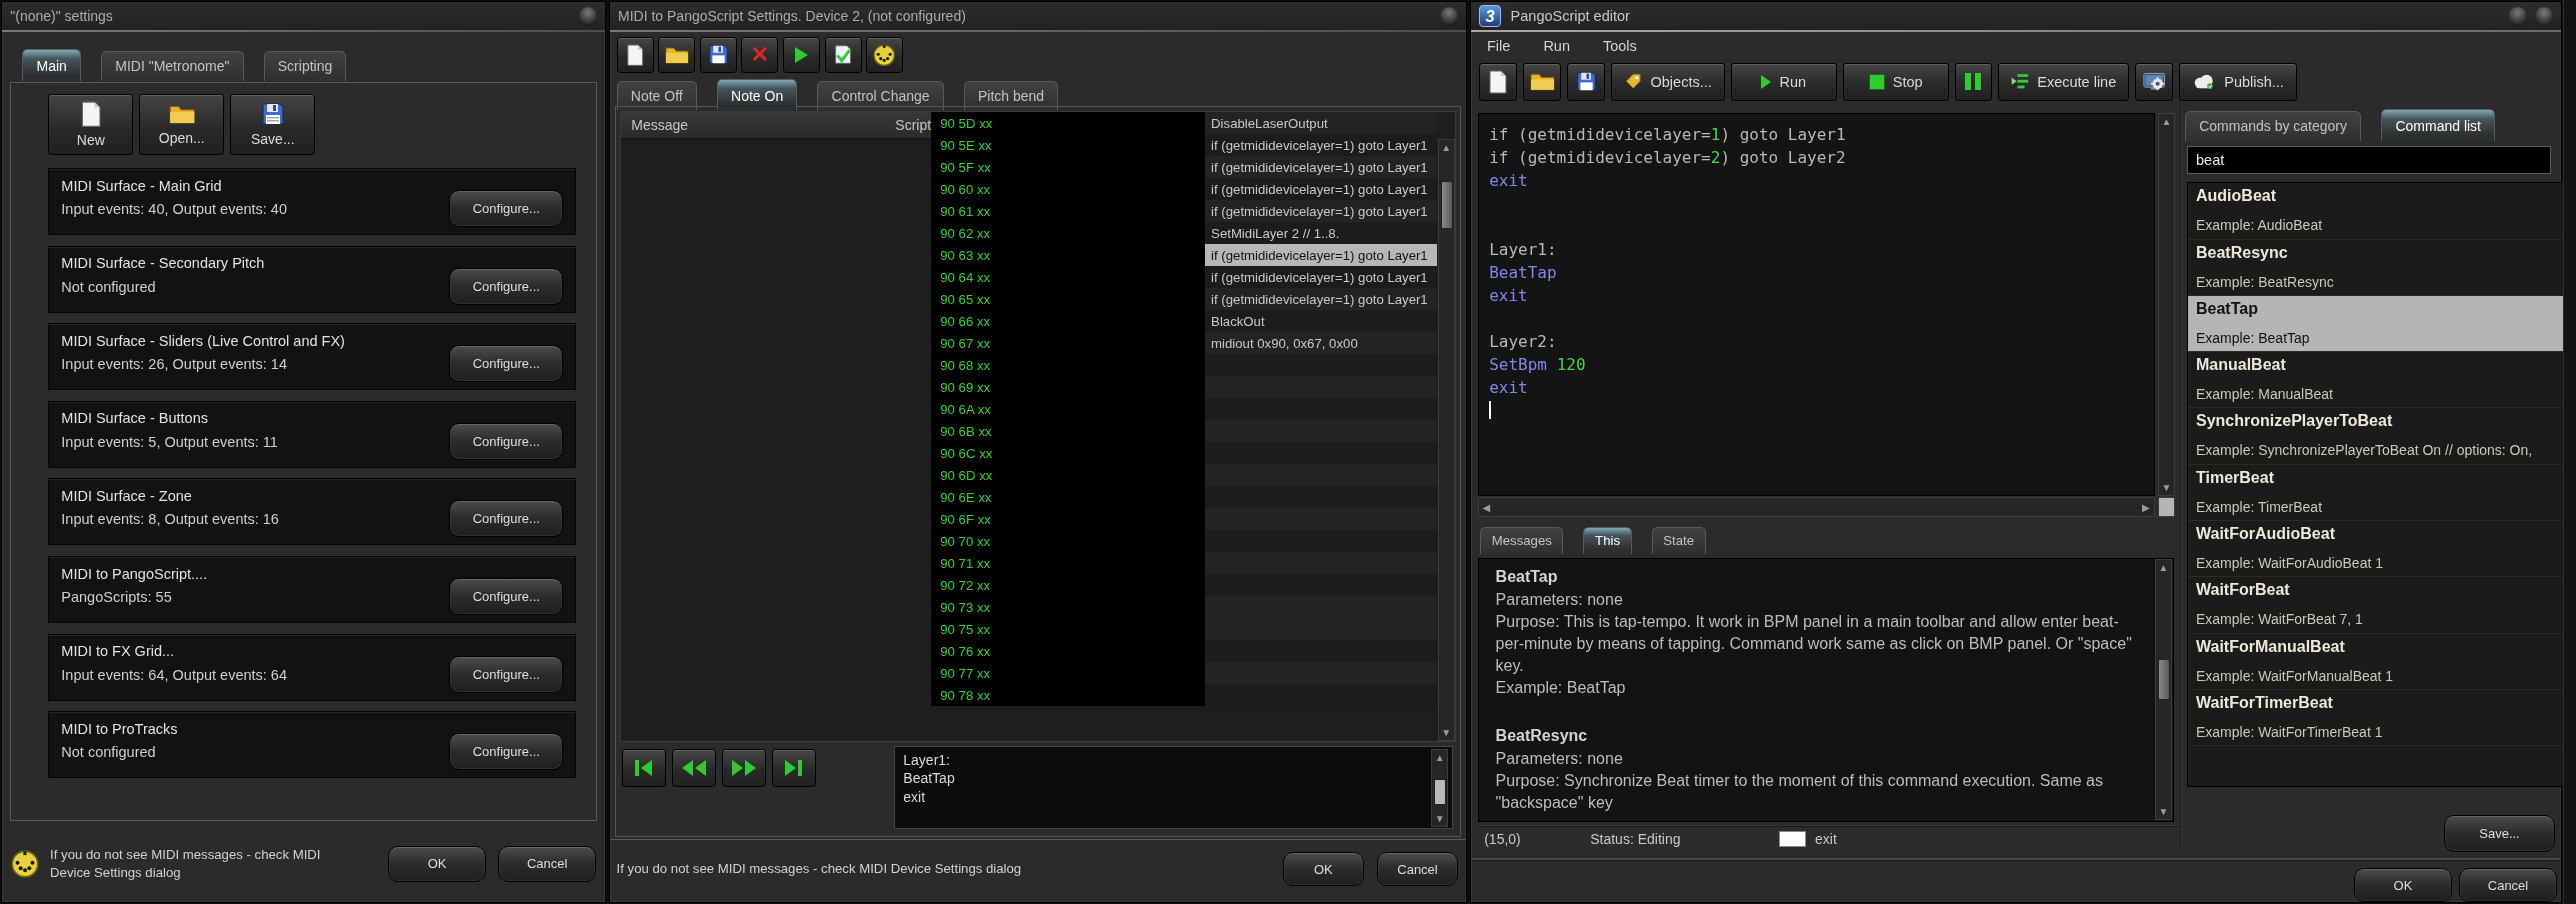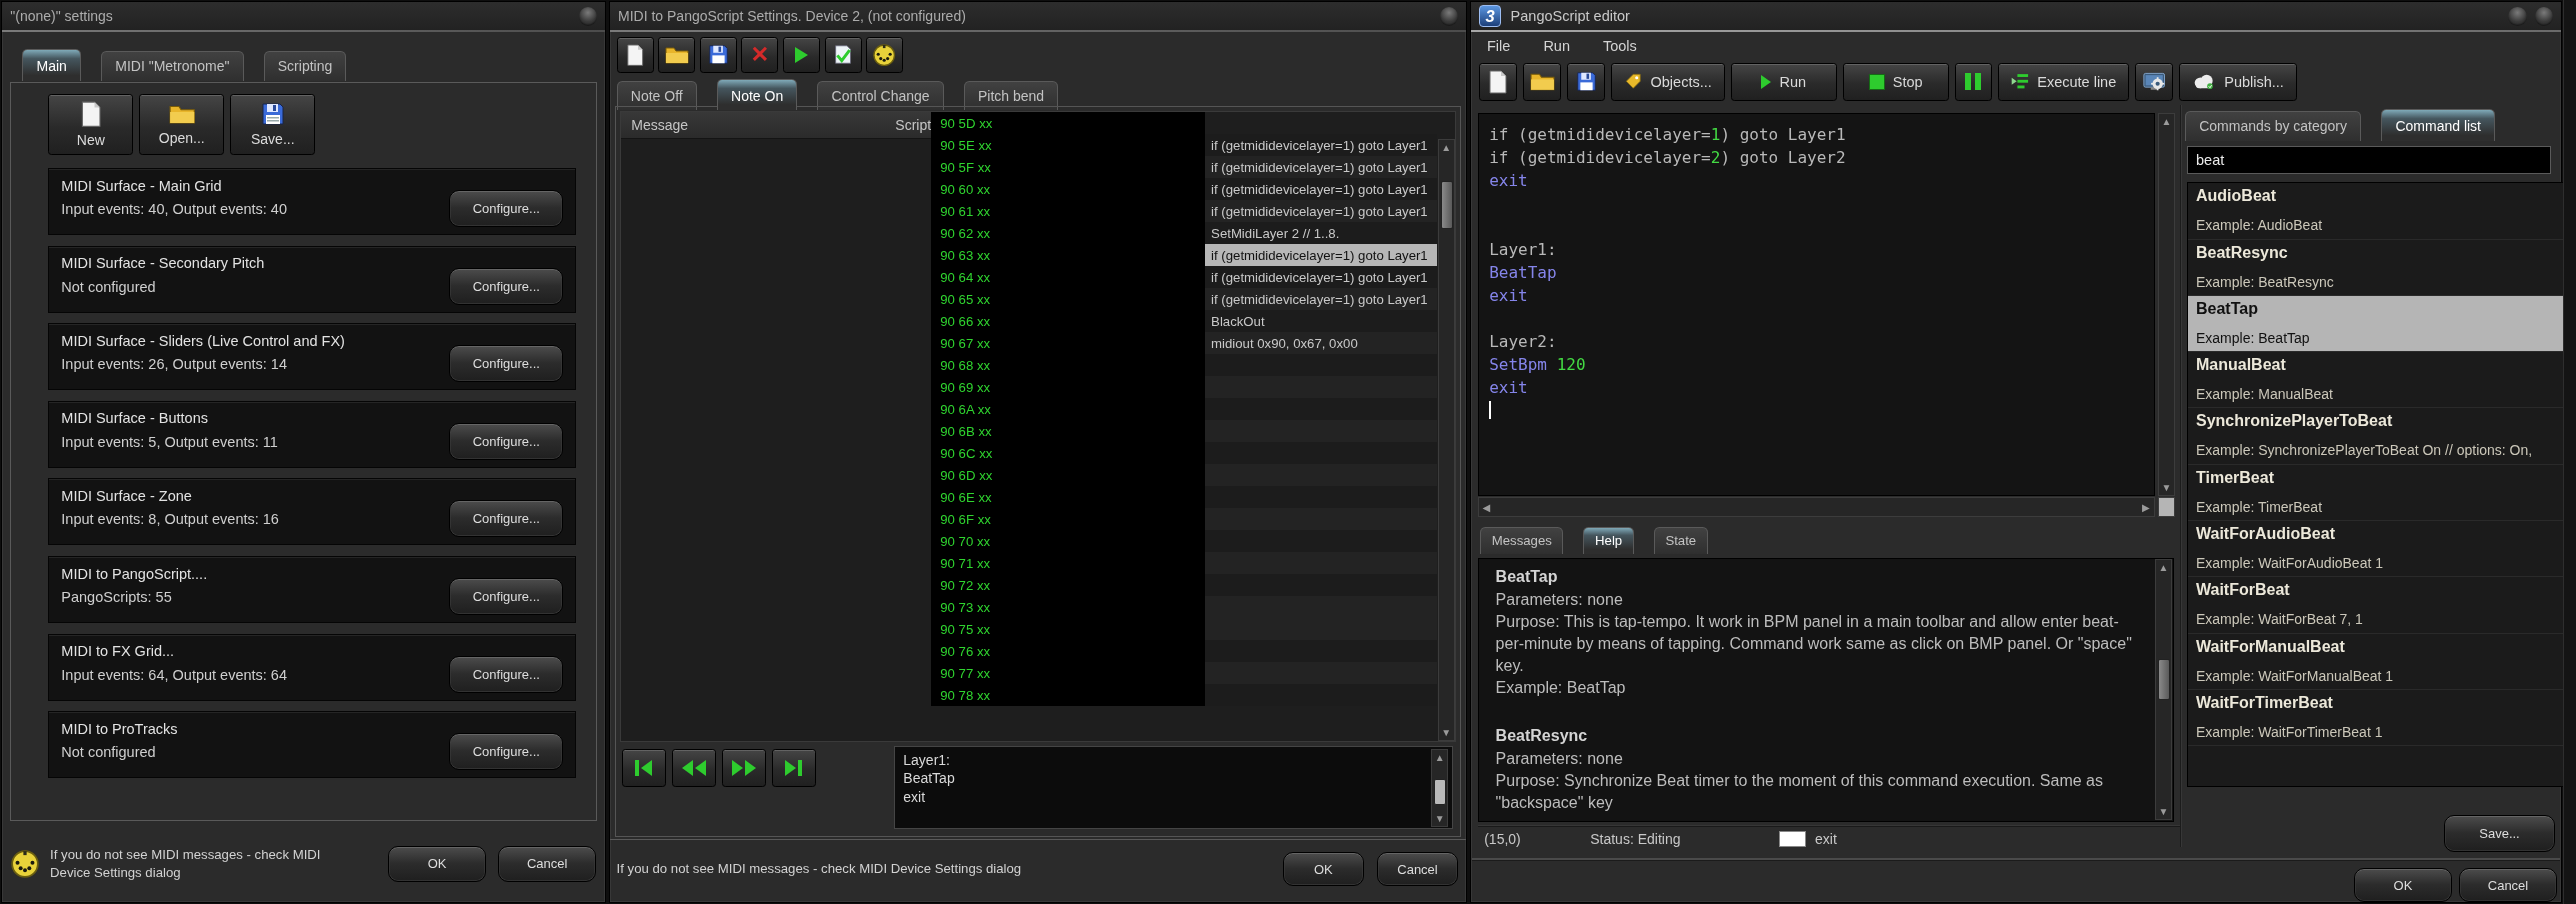--- a/index.html
+++ b/index.html
@@ -313,20 +313,21 @@
       </div>
     <div class="mid-box">
       <div class="tblwrap">
         <div class="thead">
           <span class="hmsg">Message</span>
           <span>Script</span>
         </div>
         <div class="tbody">
             <div class="trow">
               <span class="tmsg">90 5D xx</span>
+              <span class="tscr">DisableLaserOutput</span>
             </div>
             <div class="trow alt">
               <span class="tmsg">90 5E xx</span>
               <span class="tscr">if (getmididevicelayer=1) goto Layer1</span>
             </div>
             <div class="trow">
               <span class="tmsg">90 5F xx</span>
               <span class="tscr">if (getmididevicelayer=1) goto Layer1</span>
             </div>
             <div class="trow alt">
@@ -604,21 +605,21 @@
     </div>
     <div class="hscroll ed-hscroll">
       <span>◀</span>
       <span>▶</span>
     </div>
     <div class="ed-corner"></div>
     <div class="vdiv"></div>
 
     <div class="tabs rbtabs">
         <div class="tab">Messages</div>
-        <div class="tab active">Help</div>
+        <div class="tab active">This</div>
         <div class="tab">State</div>
       </div>
     <div class="helpbox">
         <div class="help-entry">
           <div class="help-name">BeatTap</div>
           <div class="help-line">Parameters: none</div>
           <div class="help-line">Purpose: This is tap-tempo. It work in BPM panel in a main toolbar and allow enter beat-per-minute by means of tapping. Command work same as click on BMP panel. Or "space" key.</div>
           <div class="help-line">Example: BeatTap</div>
         </div>
         <div class="help-entry">

